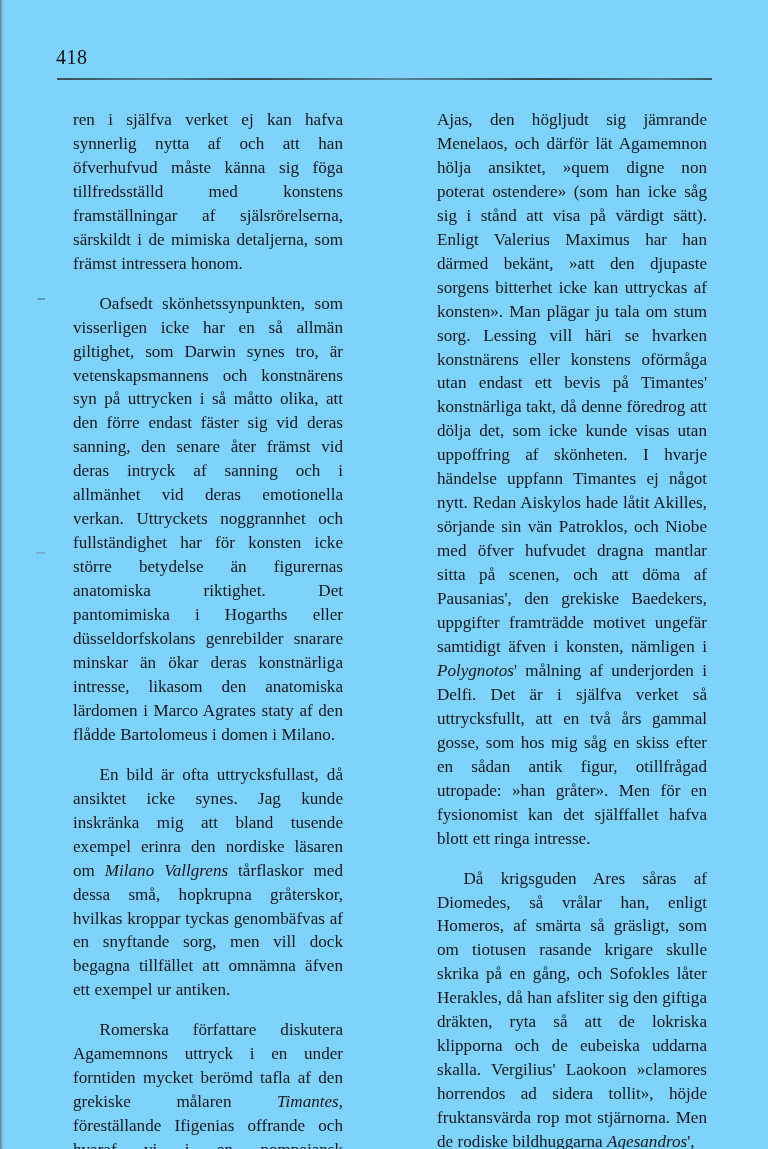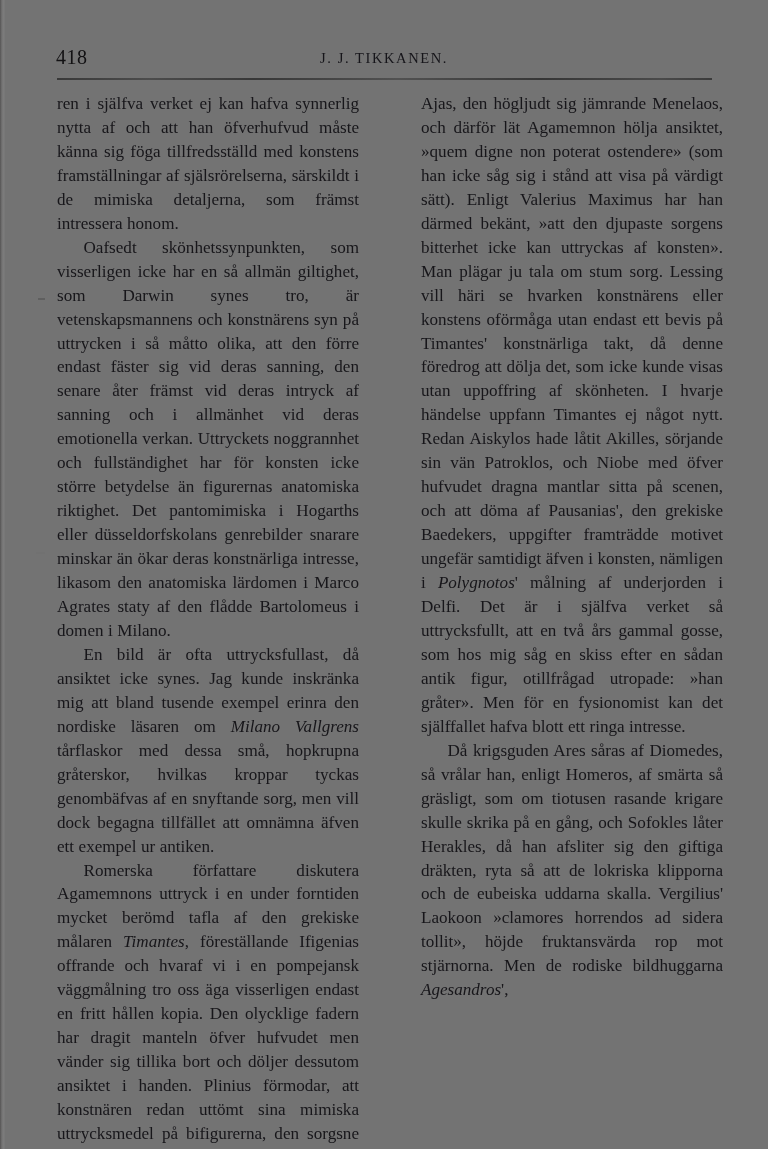--- a/index.html
+++ b/index.html
@@ -7,21 +7,21 @@
     margin: 0;
     padding: 0;
     background: #ffffff;
   }
 
   .page {
     position: relative;
     width: 768px;
     height: 1149px;
     margin: 0 auto;
-    background: #737373;
+    background: #7dd3fc;
     overflow: hidden;
     font-family: "Liberation Serif", "DejaVu Serif", serif;
     color: #17161a;
   }
 
   
   .scan-edge-left {
     position: absolute;
     top: 0;
     left: 0;
@@ -87,21 +87,21 @@
 
   .col {
     position: absolute;
     top: 0;
     width: 302px;
   }
   .col-left  { left: 0; }
   .col-right { left: 364px; }
 
   .col p {
-    margin: 0;
+    margin: 16px;
     font-size: 17.1px;
     line-height: 23.95px;
     text-align: justify;
     text-justify: inter-word;
     word-spacing: 0.2px;
     hyphens: none;
   }
 
   .col p.indent {
     text-indent: 1.55em;
@@ -131,21 +131,20 @@
 </style>
 </head>
 <body>
 
 <div class="page">
 
   <div class="scan-edge-left"></div>
 
   <div class="running-head">
     <div class="folio">418</div>
-    <div class="head-title">J. J. TIKKANEN.</div>
   </div>
 
   <div class="head-rule"></div>
 
   <div class="margin-speck"></div>
   <div class="margin-speck2"></div>
 
   <div class="columns">
     <div class="col col-left">
         <p>ren i själfva verket ej kan hafva synnerlig nytta af och att han öfverhufvud måste känna sig föga tillfredsställd med konstens framställningar af själsrörelserna, särskildt i de mimiska detaljerna, som främst intressera honom.</p>

